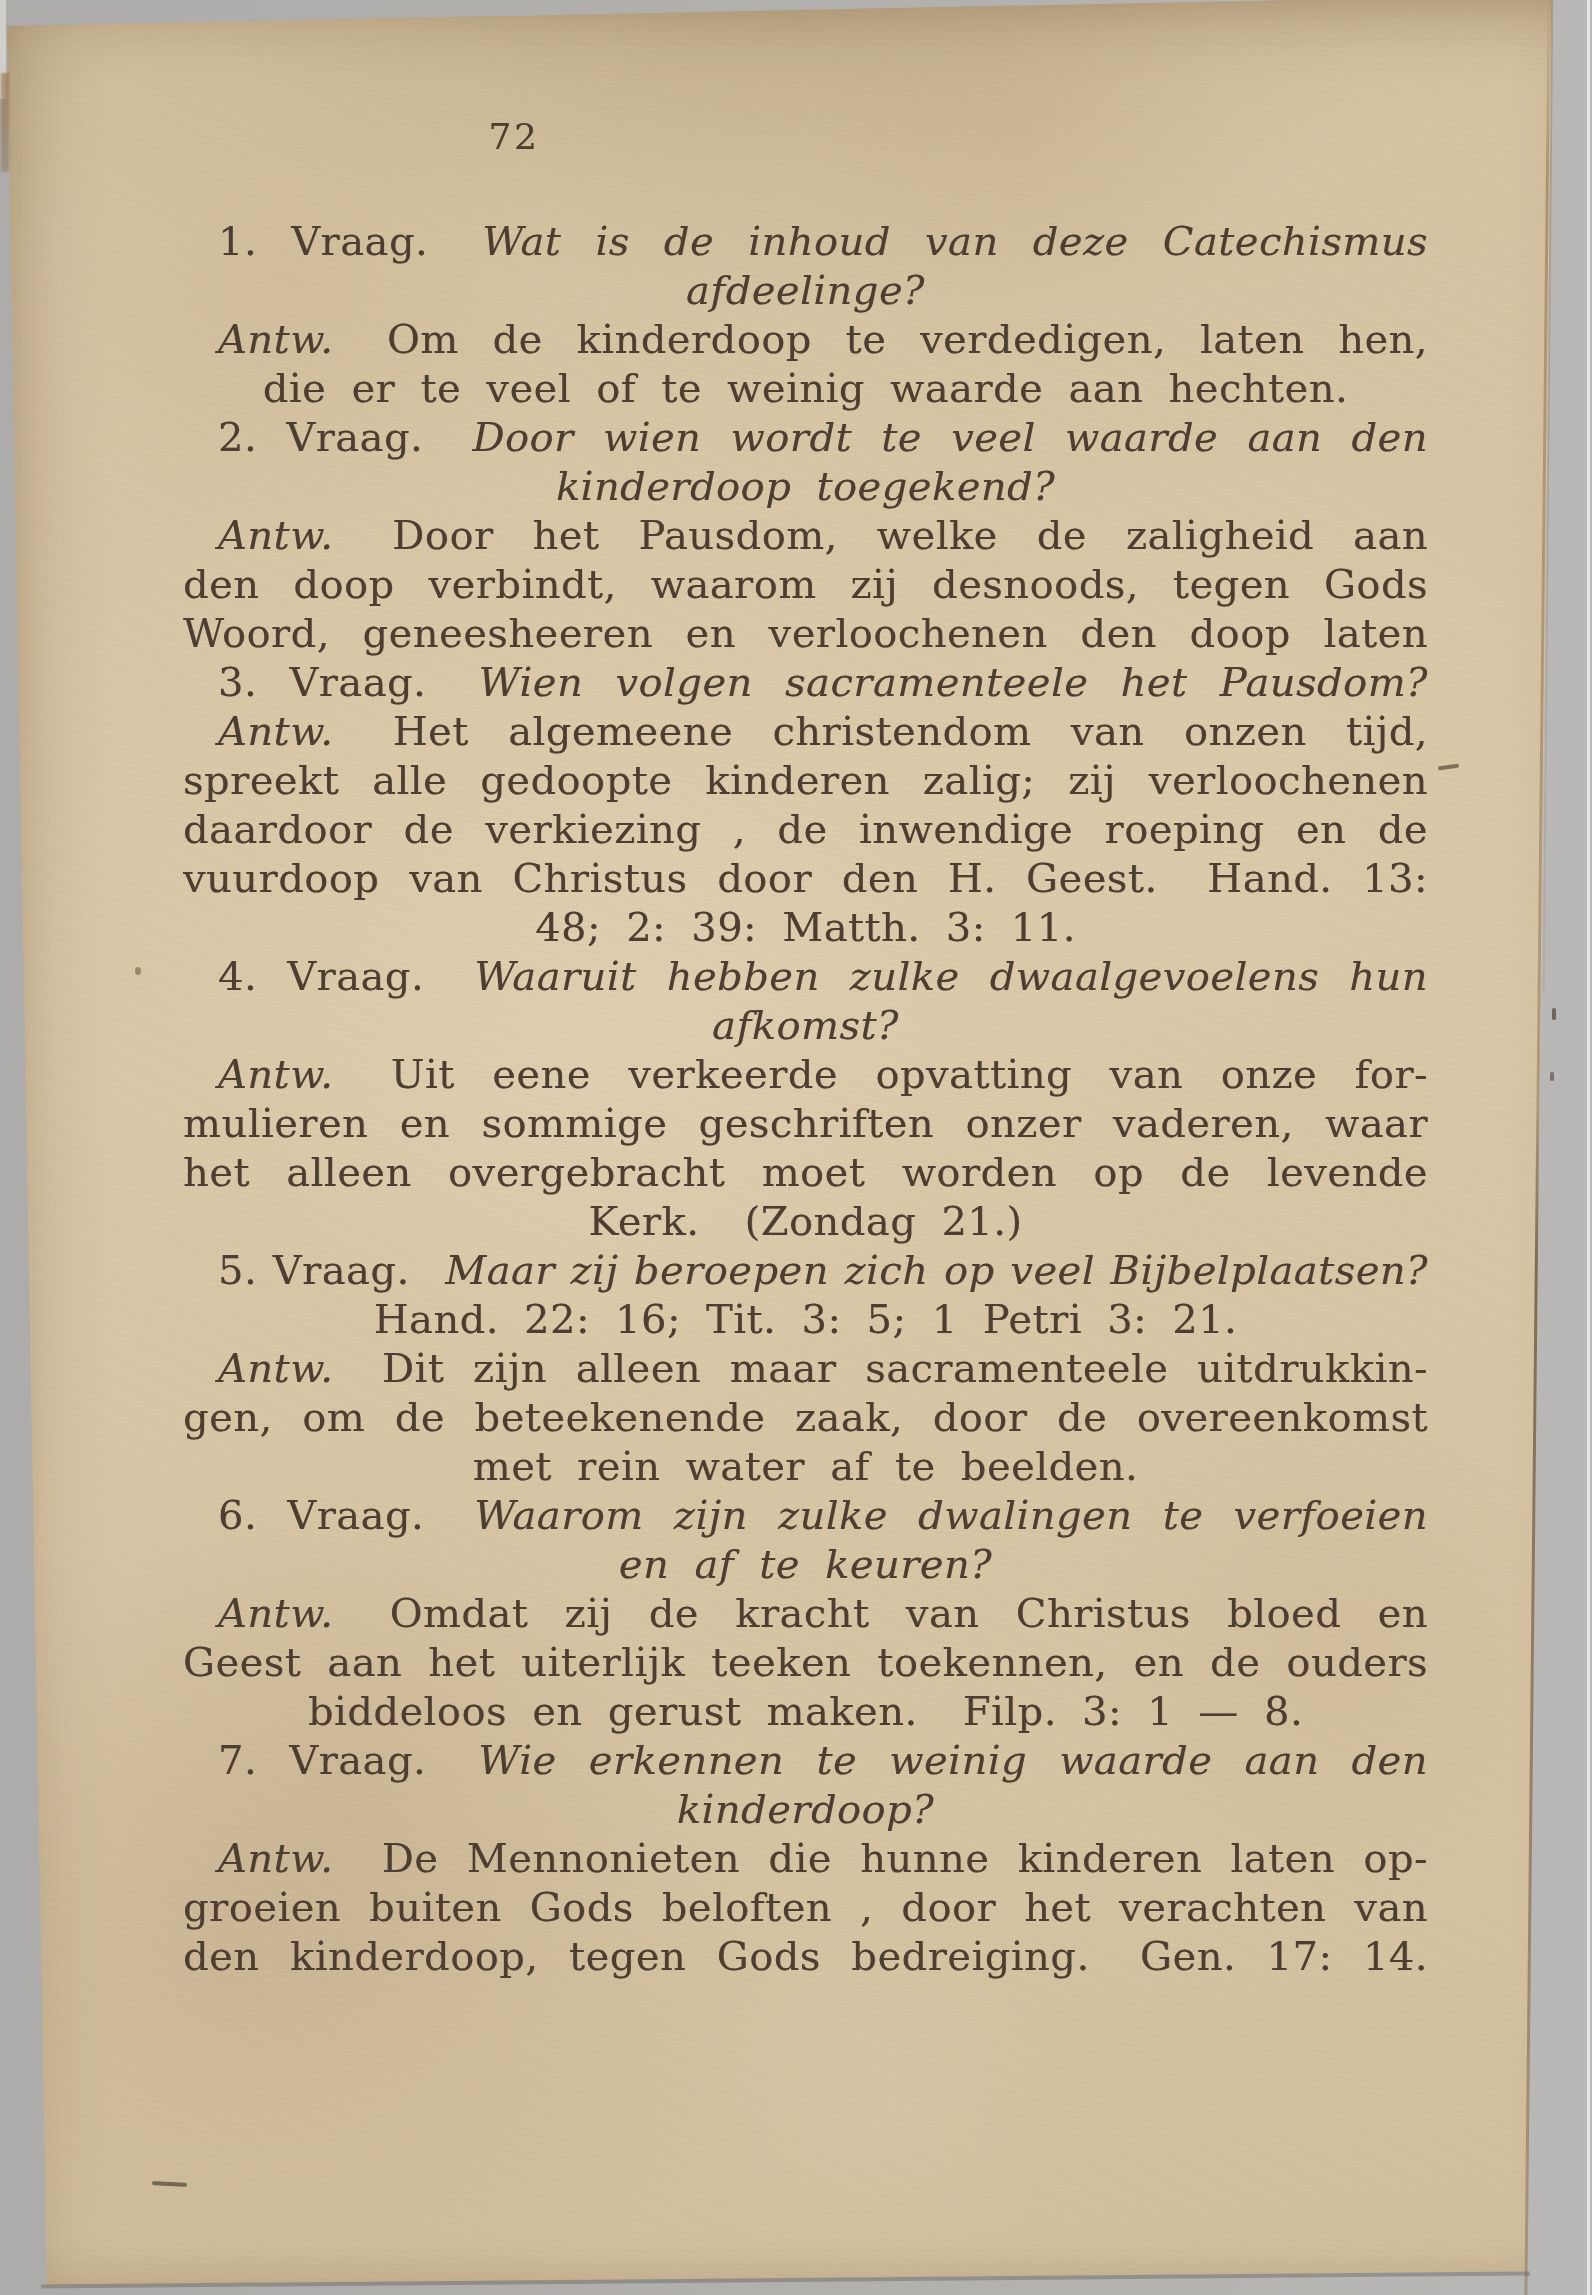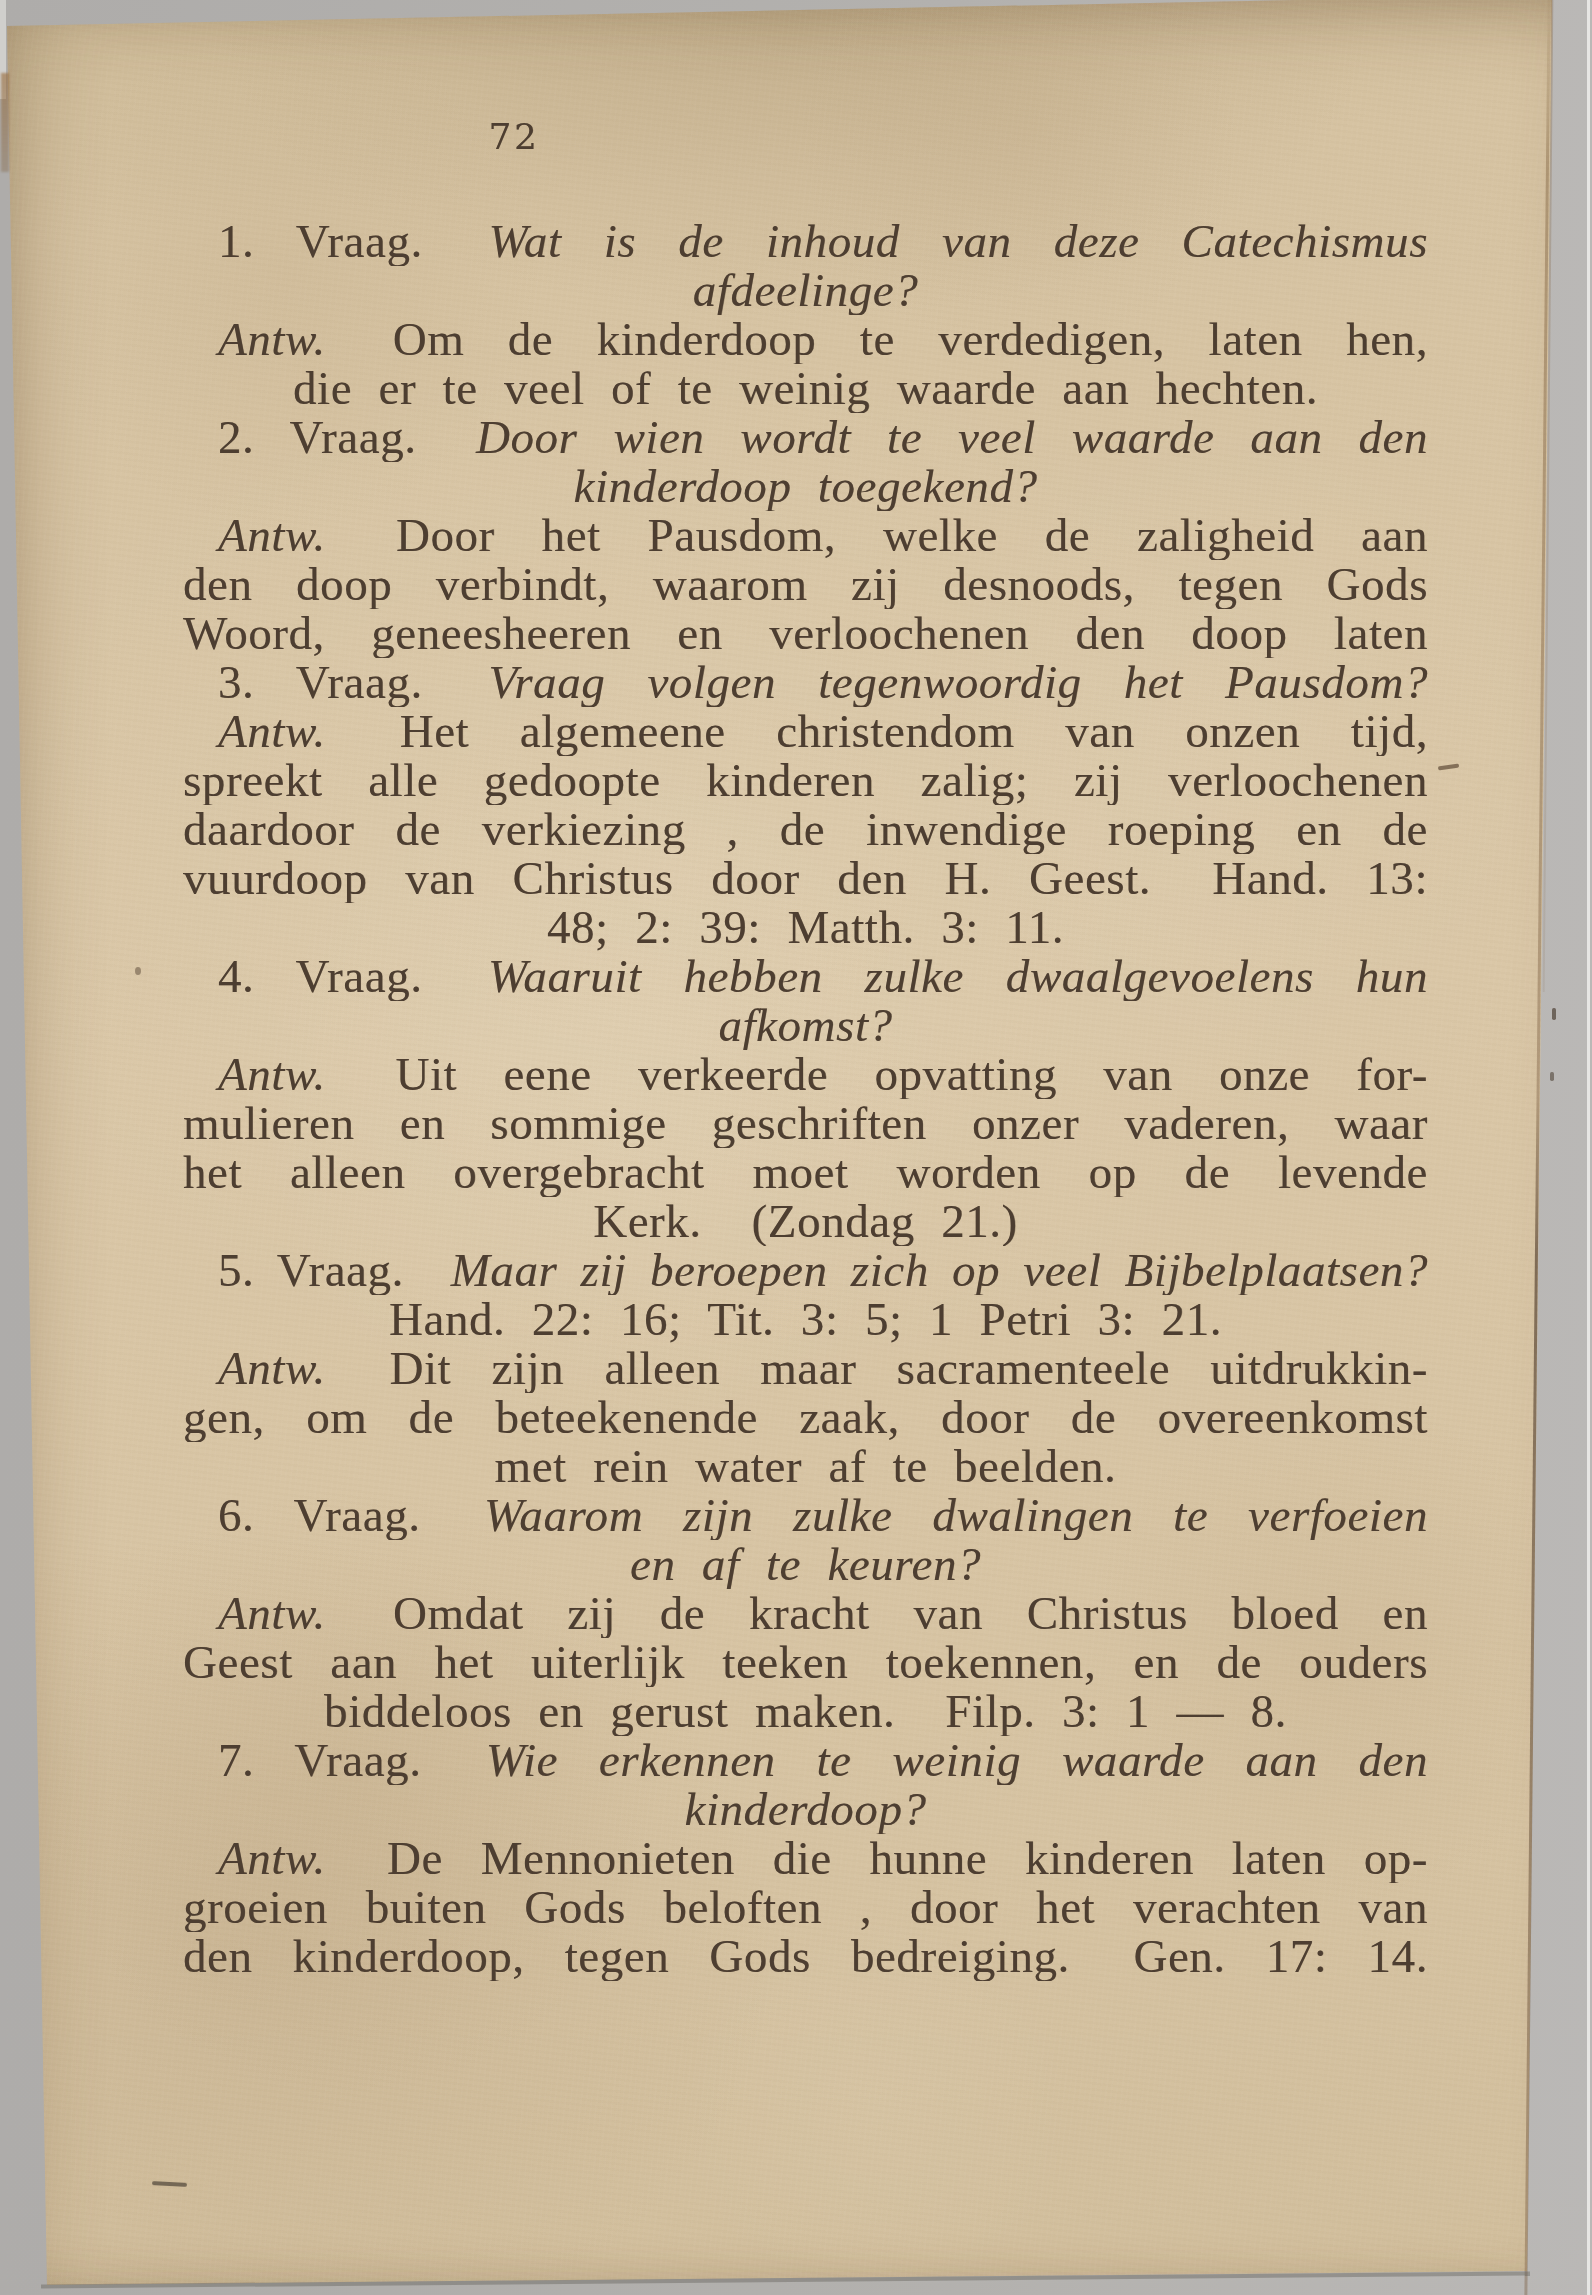--- a/index.html
+++ b/index.html
@@ -37,24 +37,23 @@
       repeating-linear-gradient(97deg, rgba(255,255,255,0.02) 0 1.7px, transparent 1.7px 5.2px);
   }
   
   .pagenum{
     position:absolute;left:462px;top:116px;width:104px;text-align:center;
     font-size:36px;color:var(--ink,#4d3e31);letter-spacing:2.6px;
     text-shadow:0.3px 0.4px 0.6px rgba(74,57,40,0.45);
   }
   .textcol{
     position:absolute;left:183px;top:217px;width:1245px;
-    font-size:47px;line-height:49px;color:var(--ink,#4d3e31);
+    font-size:40px;line-height:49px;color:var(--ink,#4d3e31);
     letter-spacing:0.012em;
     text-shadow:0.3px 0.4px 0.6px rgba(74,57,40,0.45);
-    font-family:Liberation Serif, serif;
   }
   .line{height:49px;overflow:hidden;}
   .j{text-align:justify;text-align-last:justify;text-justify:inter-word;}
   .l{text-align:center;word-spacing:0.30em;}
   .ind{text-indent:35px;}
   .it{font-style:italic;}
   .gap{padding-left:0.5em;}
   
   .right-edge-line{
     position:absolute;left:1536px;top:-17.3px;width:2.6px;height:2330px;
@@ -102,21 +101,21 @@
   <div class="textcol">
       <div class="line j ind"><span class="">1. Vraag. </span><span class="it gap">Wat is de inhoud van deze Catechismus</span></div>
       <div class="line l"><span class="it">afdeelinge?</span></div>
       <div class="line j ind"><span class="it">Antw. </span><span class=" gap">Om de kinderdoop te verdedigen, laten hen,</span></div>
       <div class="line l"><span class="">die er te veel of te weinig waarde aan hechten.</span></div>
       <div class="line j ind"><span class="">2. Vraag. </span><span class="it gap">Door wien wordt te veel waarde aan den</span></div>
       <div class="line l"><span class="it">kinderdoop toegekend?</span></div>
       <div class="line j ind"><span class="it">Antw. </span><span class=" gap">Door het Pausdom, welke de zaligheid aan</span></div>
       <div class="line j"><span class="">den doop verbindt, waarom zij desnoods, tegen Gods</span></div>
       <div class="line j"><span class="">Woord, geneesheeren en verloochenen den doop laten</span></div>
-      <div class="line j ind"><span class="">3. Vraag. </span><span class="it gap">Vraag volgen tegenwoordig het Pausdom?</span></div>
+      <div class="line j ind"><span class="">3. Vraag. </span><span class="it gap">Wien volgen sacramenteele het Pausdom?</span></div>
       <div class="line j ind"><span class="it">Antw. </span><span class=" gap">Het algemeene christendom van onzen tijd,</span></div>
       <div class="line j"><span class="">spreekt alle gedoopte kinderen zalig; zij verloochenen</span></div>
       <div class="line j"><span class="">daardoor de verkiezing , de inwendige roeping en de</span></div>
       <div class="line j"><span class="">vuurdoop van Christus door den H. Geest. </span><span class=" gap">Hand. 13:</span></div>
       <div class="line l"><span class="">48; 2: 39: Matth. 3: 11.</span></div>
       <div class="line j ind"><span class="">4. Vraag. </span><span class="it gap">Waaruit hebben zulke dwaalgevoelens hun</span></div>
       <div class="line l"><span class="it">afkomst?</span></div>
       <div class="line j ind"><span class="it">Antw. </span><span class=" gap">Uit eene verkeerde opvatting van onze for-</span></div>
       <div class="line j"><span class="">mulieren en sommige geschriften onzer vaderen, waar</span></div>
       <div class="line j"><span class="">het alleen overgebracht moet worden op de levende</span></div>

